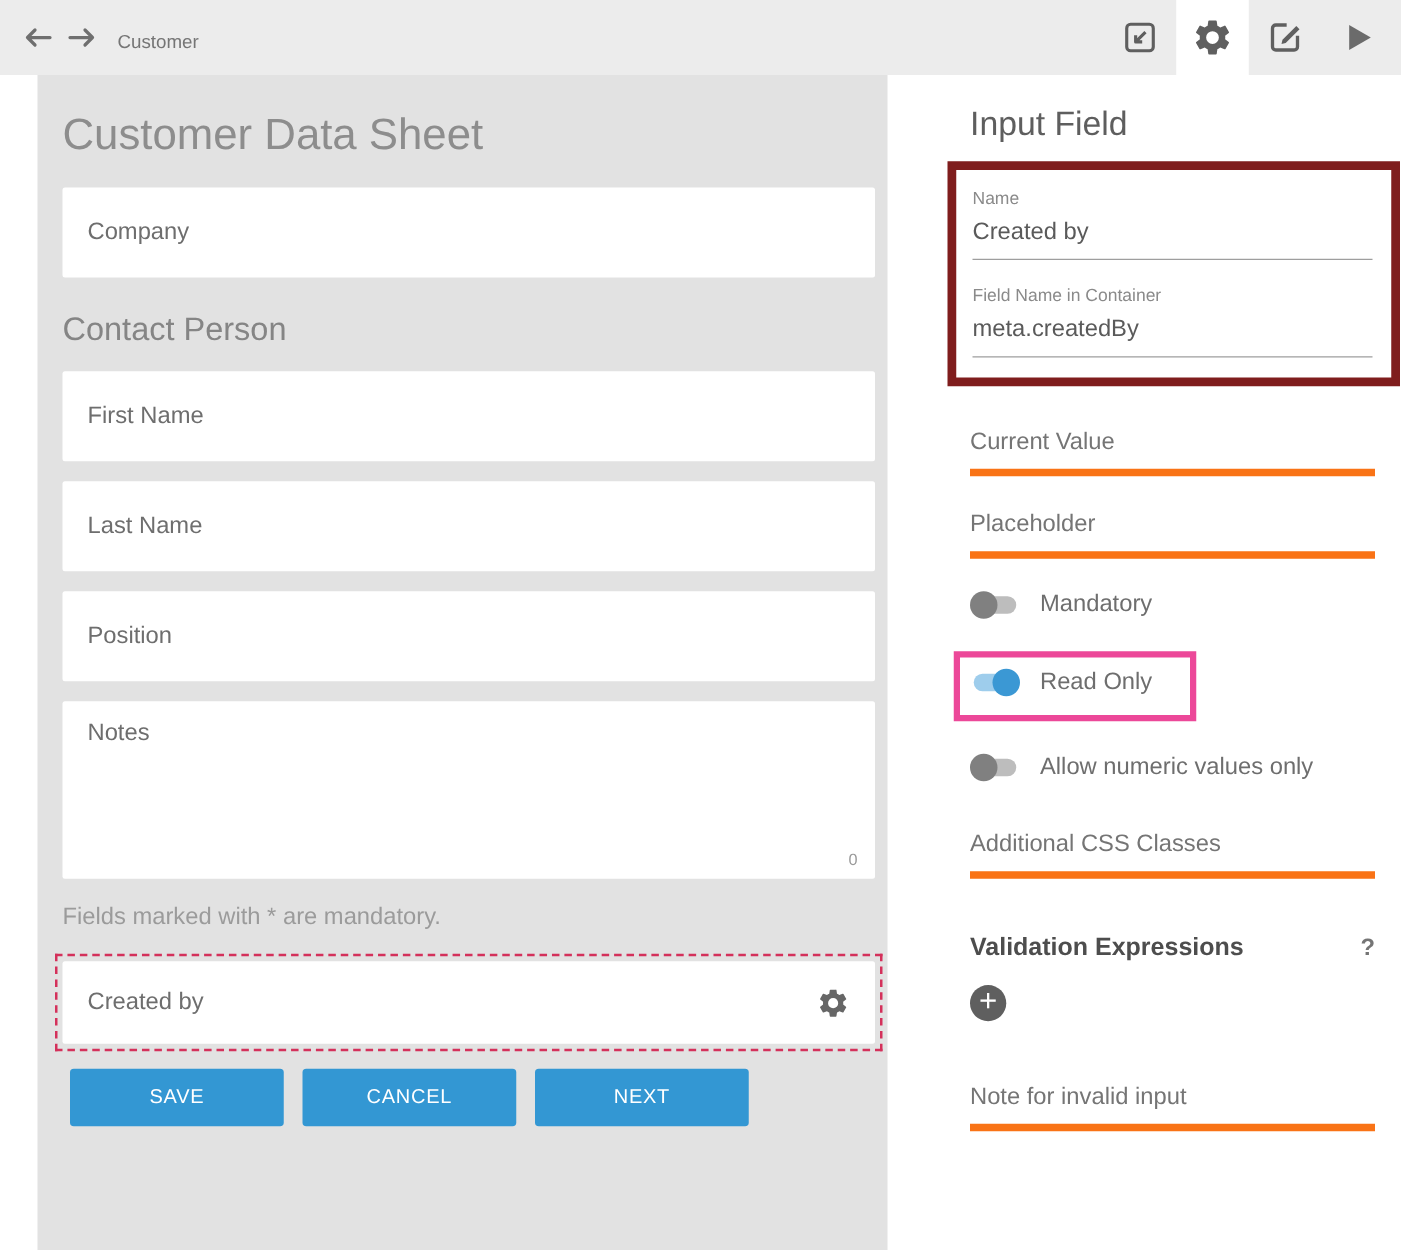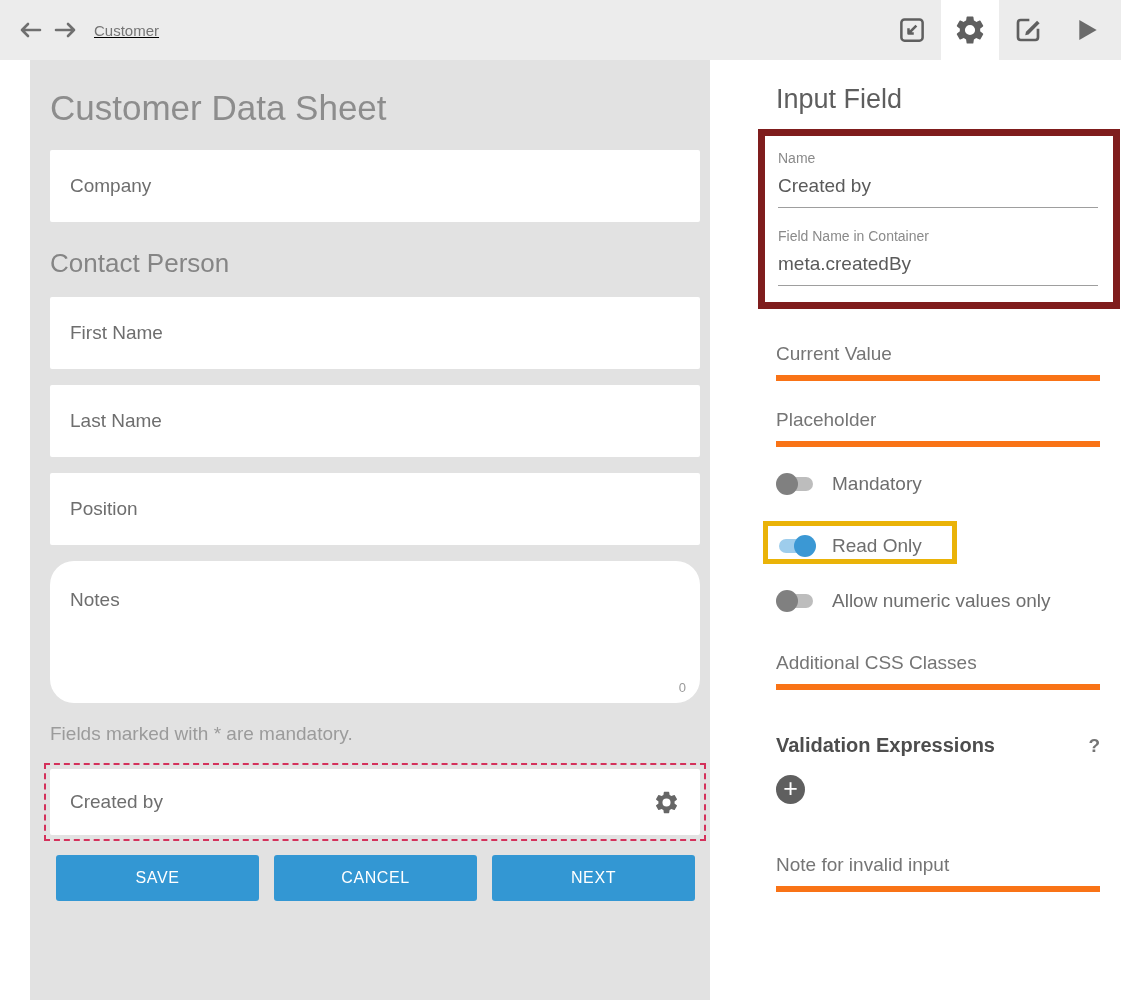--- a/index.html
+++ b/index.html
@@ -11,21 +11,21 @@
   }
 
   
   .topbar {
     height: 60px;
     background: #ececec;
     display: flex;
     align-items: center;
     justify-content: space-between;
   }
-  .topbar-left { display: flex; align-items: center; gap: 8px; padding-left: 16px; text-decoration: underline; }
+  .topbar-left { display: flex; align-items: flex-end; gap: 8px; padding-left: 16px; }
   .nav-arrow { width: 28px; height: 24px; display: flex; align-items: center; justify-content: center; cursor: pointer; }
   .breadcrumb { font-size: 15px; color: #757575; margin-left: 6px; }
   .topbar-right { display: flex; height: 60px; align-items: stretch; padding-right: 6px; }
   .tb-icon { width: 58px; display: flex; align-items: center; justify-content: center; cursor: pointer; }
   .tb-icon.active { background: #ffffff; }
 
   
   .content { display: flex; height: 940px; gap: 36px; }
   .form-panel {
     width: 680px;
@@ -43,32 +43,32 @@
     border-radius: 2px;
     height: 72px;
     display: flex;
     align-items: center;
     padding: 0 20px;
     color: #6e6e6e;
     font-size: 19px;
     margin-bottom: 16px;
   }
   .section-title { font-size: 26px; color: #858585; font-weight: 400; margin: 26px 0 18px; }
-  .field.notes { height: 142px; align-items: flex-start; padding-top: 28px; position: relative; border-radius: 24px; }
+  .field.notes { height: 142px; align-items: flex-start; padding-top: 15px; position: relative; }
   .notes-counter { position: absolute; right: 14px; bottom: 8px; font-size: 13px; color: #9a9a9a; }
   .mandatory-note { font-size: 19px; color: #9b9b9b; margin: 20px 0 18px; }
 
   .selected-wrap { border: 2px dashed #d4315b; padding: 4px; margin: 0 -6px 14px -6px; }
   .selected-wrap .field { margin-bottom: 0; height: 66px; }
   .field.has-trailing { justify-content: space-between; }
   .row-gear, .row-cal { display: flex; align-items: center; cursor: pointer; }
 
   .btn-row { display: flex; gap: 15px; margin: 14px 0 0 6px; }
   .btn {
-    width: 203px; height: 46px;
+    width: 171px; height: 46px;
     background: #3397d3; color: #ffffff;
     font-size: 16px; letter-spacing: .6px;
     display: flex; align-items: center; justify-content: center;
     border: none; border-radius: 3px;
     font-family: inherit; cursor: pointer;
   }
 
   
   .inspector-title { font-size: 27px; color: #5e5e5e; font-weight: 400; margin: 24px 0 14px; }
 
@@ -98,23 +98,23 @@
 
   .toggle-row { display: flex; align-items: center; gap: 16px; margin: 26px 0; }
   .switch { position: relative; width: 40px; height: 22px; flex: none; cursor: pointer; }
   .track { position: absolute; left: 3px; top: 4px; width: 34px; height: 14px; border-radius: 7px; background: #bdbdbd; }
   .thumb { position: absolute; left: 0; top: 0; width: 22px; height: 22px; border-radius: 50%; background: #808080; }
   .switch[data-state="on"] .track { background: #9ecdec; }
   .switch[data-state="on"] .thumb { background: #3b98d4; left: 18px; }
   .toggle-label { font-size: 19px; color: #6e6e6e; }
 
   .anno-toggle {
-    border: 5px solid #eab308;
+    border: 5px solid #ec4899;
     width: fit-content;
-    padding: 9px 30px 2px 8px;
+    padding: 9px 30px 15px 8px;
     margin: 14px 0 14px -13px;
   }
   .anno-toggle .toggle-row { margin: 0; }
 
   .validation-row { display: flex; justify-content: space-between; align-items: flex-end; margin-top: 44px; }
   .validation-heading { font-size: 20px; font-weight: 700; color: #4d4d4d; }
   .help-q { font-size: 19px; font-weight: 700; color: #757575; cursor: pointer; }
 
   .add-btn {
     width: 29px; height: 29px; border-radius: 50%;

